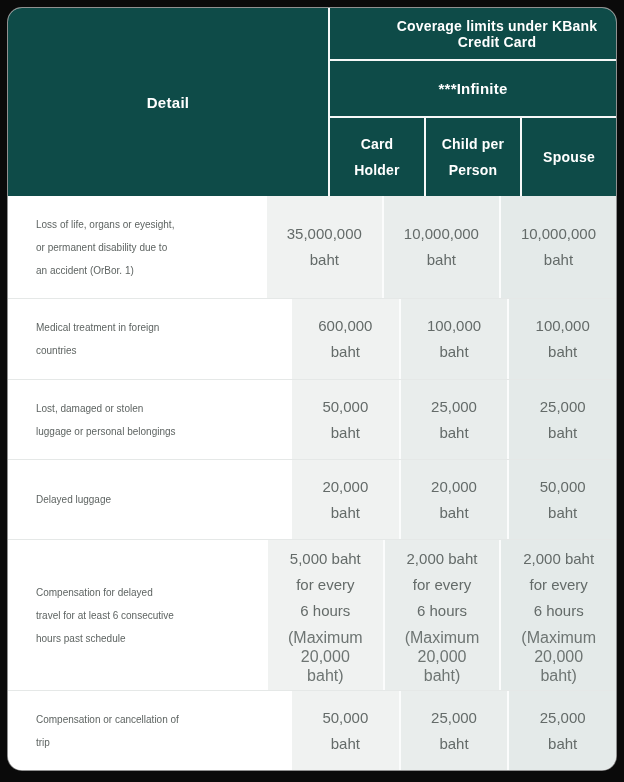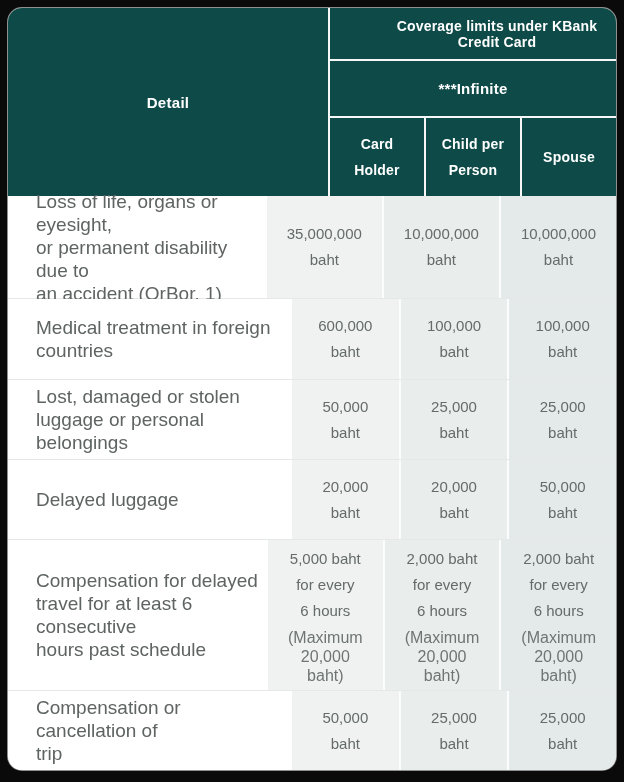--- a/index.html
+++ b/index.html
@@ -42,21 +42,21 @@
   .h-col + .h-col { border-left:2px solid #f6f8f8; }
   
   .row { display:flex; box-sizing:border-box; }
   .row + .row { border-top:1px solid #e5e8e7; }
   .r1 { height:102px; } .r2 { height:81px; } .r3 { height:80px; }
   .r4 { height:80px; } .r5 { height:151px; } .r6 { height:80px; }
   .c-detail {
     width:284px; box-sizing:border-box; background:#ffffff;
     display:flex; align-items:center;
     padding:0 10px 0 28px;
-    color:#5e6462; font-size:19px; line-height:23px;
+    color:#5e6462; font-size:10px; line-height:23px;
   }
   .c-detail span { white-space:pre-line; }
   .c-val {
     flex:1; display:flex; flex-direction:column;
     align-items:center; justify-content:center; text-align:center;
     color:#646b69; font-size:15px; line-height:26px; padding:0 20px;
   }
   .c-val .main { white-space:pre-line; }
   .c-val .note { white-space:pre-line; font-size:16px; line-height:19px; margin-top:4px; color:#6e7573; }
   .col-ch { background:#f0f2f1; }

